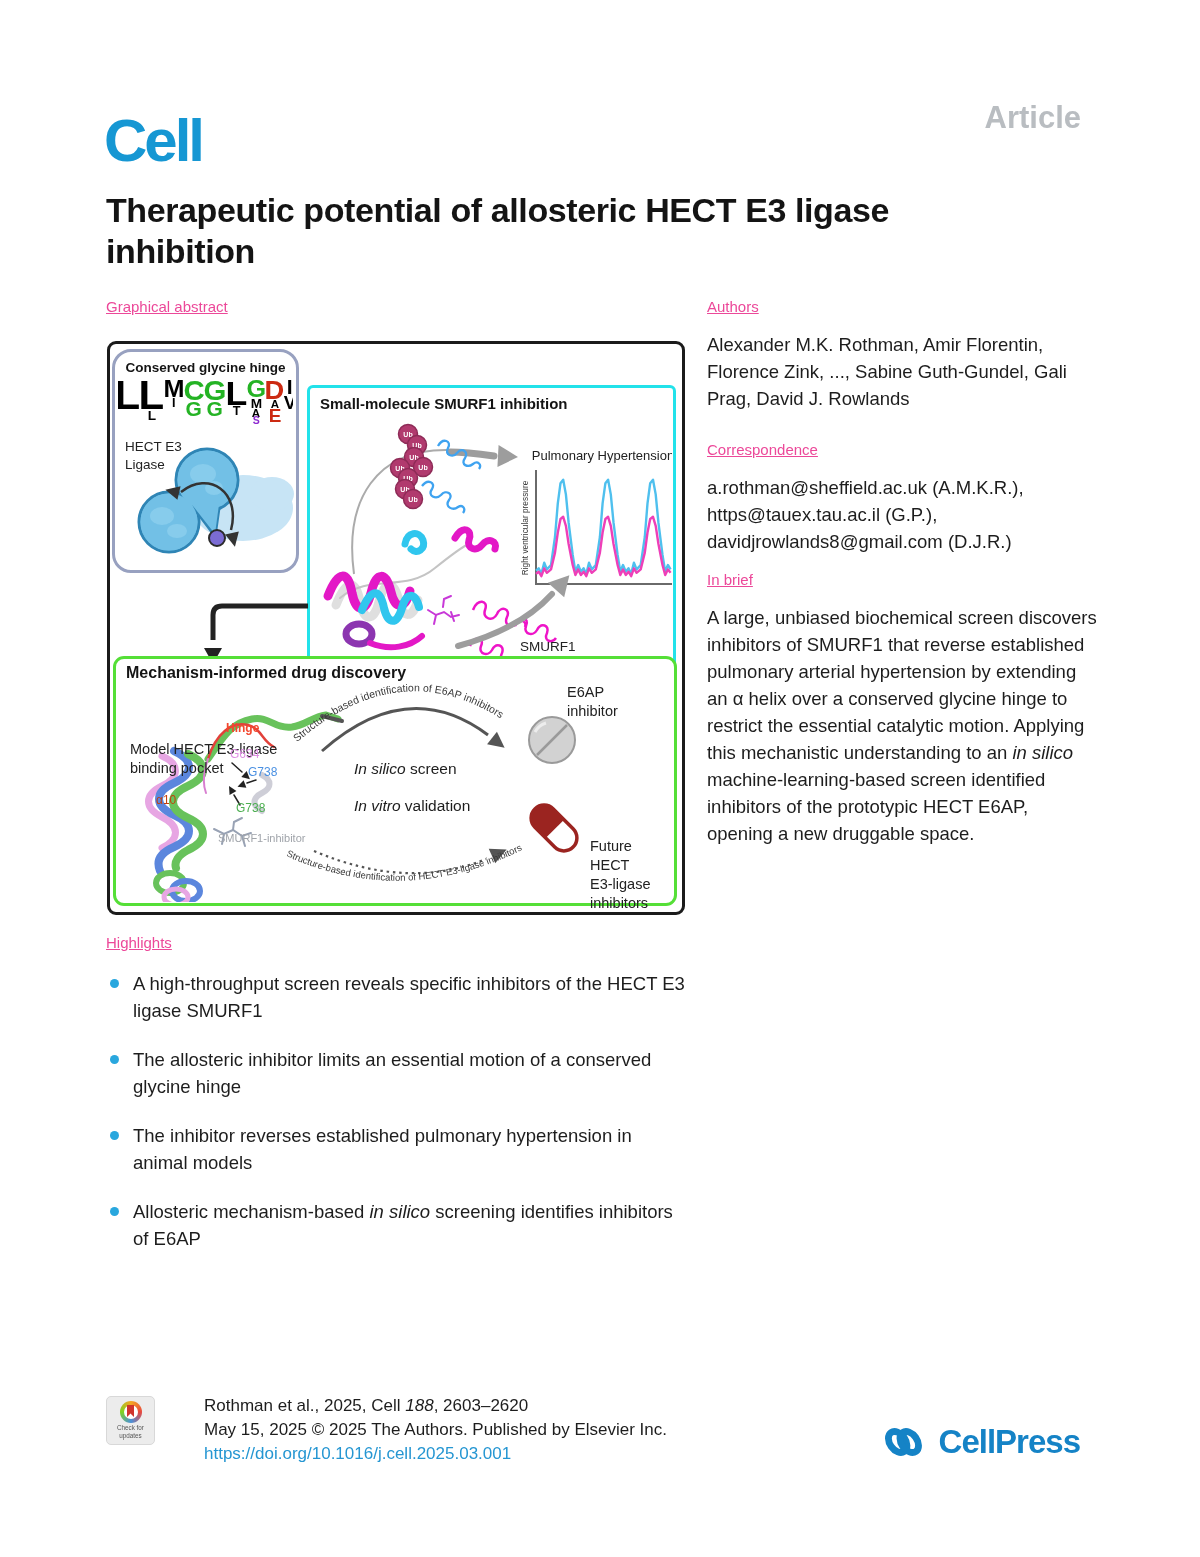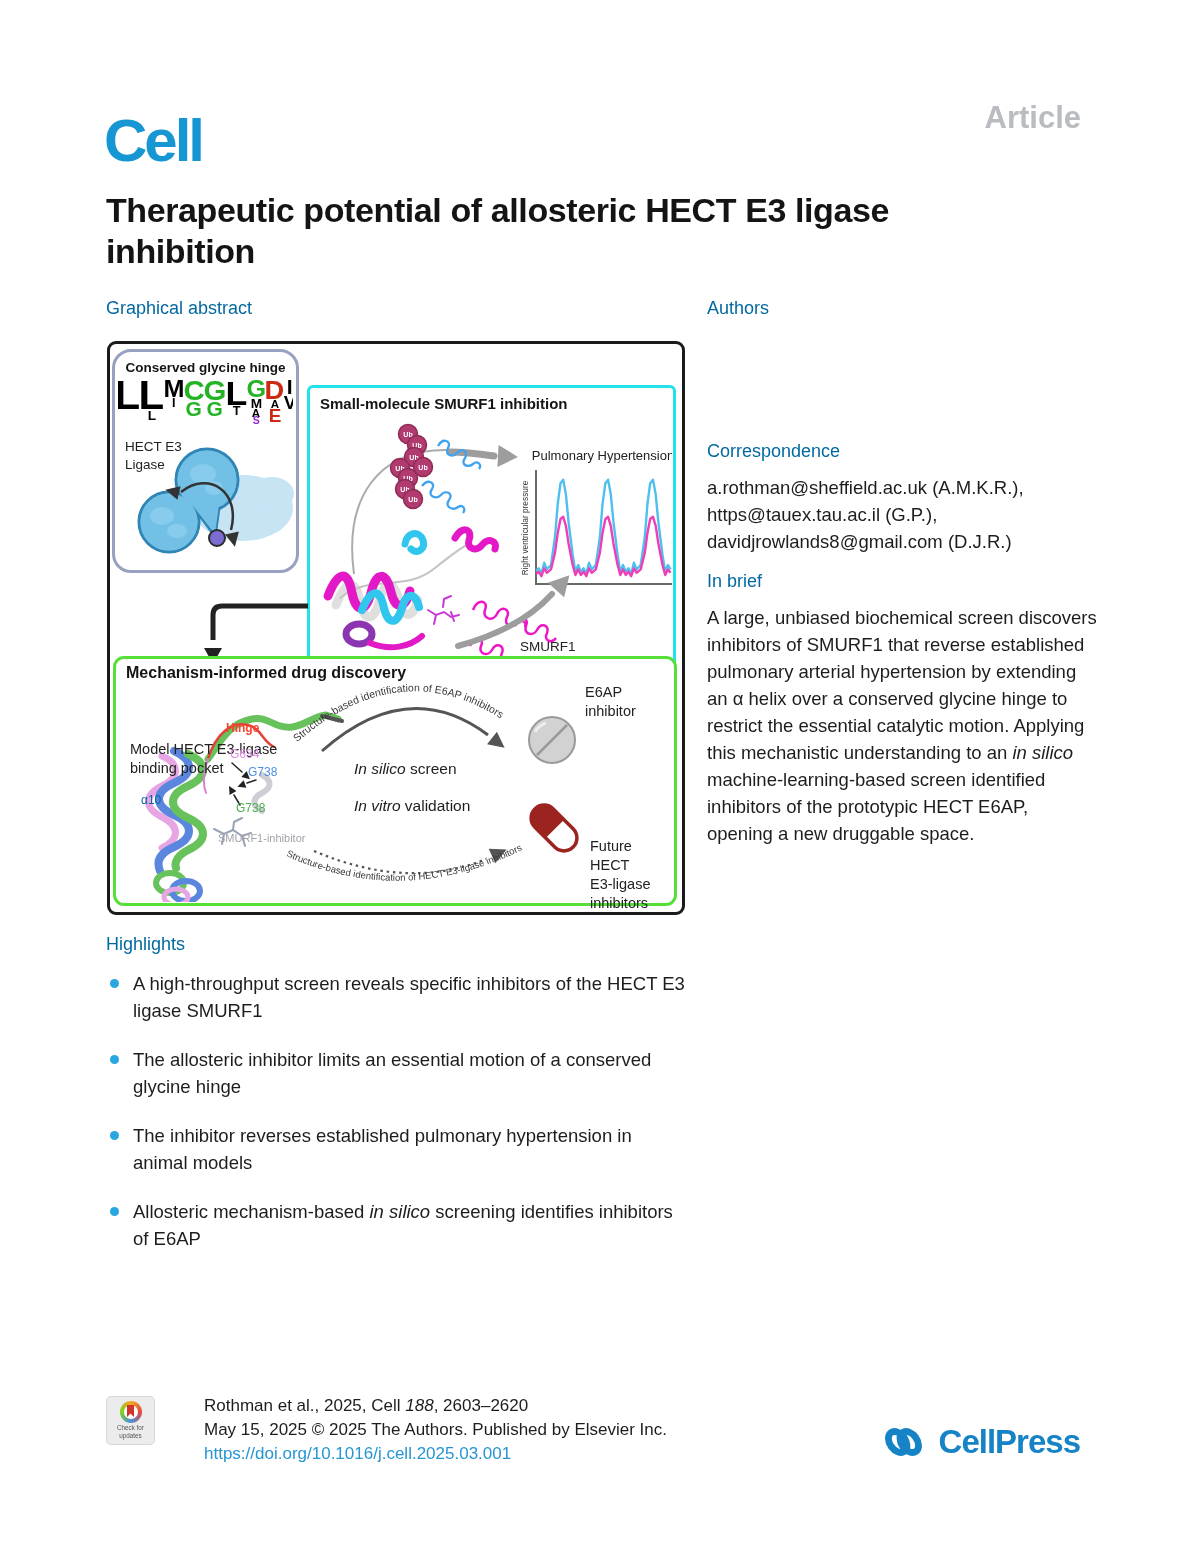--- a/index.html
+++ b/index.html
@@ -7,21 +7,21 @@
         font-family:"Liberation Sans",sans-serif;color:#1f1f1f;overflow:hidden;}
   .abs{position:absolute;}
   .it{font-style:italic;}
   .ln{display:block;}
 
   
   .cell-logo{left:104px;top:106px;font-size:60px;font-weight:700;color:#1697D3;letter-spacing:-3px;}
   .article-type{right:119px;top:100px;font-size:31px;font-weight:700;color:#B9BDC1;}
   .paper-title{left:106px;top:190px;font-size:34px;font-weight:700;color:#141414;line-height:41px;letter-spacing:-0.4px;}
 
-  .sec-heading{font-size:18px;color:#0369a1;font-weight:400;}
+  .sec-heading{font-size:15px;color:#ec4899;font-weight:400;text-decoration:underline;}
 
   
   .ga-box{left:107px;top:341px;width:578px;height:574px;border:3px solid #1b1b1b;border-radius:9px;background:#fff;box-sizing:border-box;}
   .panel{position:absolute;box-sizing:border-box;background:#fff;}
   .panel1{left:2px;top:5px;width:187px;height:224px;border:3.5px solid #98A1C0;border-radius:19px;}
   .panel2{left:197px;top:5px;width:369px;height:294px;border:3.5px solid #22E2EA;border-radius:6px;margin-top:36px;}
   .panel3{left:3px;top:312px;width:564px;height:250px;border:3.5px solid #55DF37;border-radius:11px;}
   .panel-title{position:absolute;font-weight:700;color:#141414;}
   .p1-title{left:0;right:0;top:8px;text-align:center;font-size:13.5px;}
   .p2-title{left:10px;top:7px;font-size:15px;}
@@ -281,37 +281,38 @@
         </g>
       </svg>
       <div class="small-label" style="left:14px;top:34px;font-size:14.5px;line-height:19px;margin-top:47px;">
           <span class="ln">Model HECT E3-ligase</span>
           <span class="ln">binding pocket</span>
         </div>
       <div class="tiny-label" style="left:110px;top:62px;color:#F3472E;font-weight:700;">Hinge</div>
       <div class="tiny-label" style="left:114px;top:88px;color:#DE8FE3;">G634</div>
       <div class="tiny-label" style="left:132px;top:106px;color:#4A90E2;">G738</div>
       <div class="tiny-label" style="left:120px;top:142px;color:#4CAF50;">G738</div>
-      <div class="tiny-label" style="left:25px;top:134px;color:#0369a1;">α10</div>
+      <div class="tiny-label" style="left:40px;top:134px;color:#c2410c;">α10</div>
       <div class="tiny-label" style="left:102px;top:172px;color:#A0A4AA;font-size:11px;">SMURF1-inhibitor</div>
       <div class="abs" style="left:238px;top:101px;font-size:15.5px;color:#1d1d1d;"><span class="it">In silico</span><span> screen</span></div>
       <div class="abs" style="left:238px;top:138px;font-size:15.5px;color:#1d1d1d;"><span class="it">In vitro</span><span> validation</span></div>
-      <div class="small-label" style="left:469px;top:24px;font-size:14.5px;line-height:19px;">
+      <div class="small-label" style="left:451px;top:24px;font-size:14.5px;line-height:19px;">
           <span class="ln">E6AP</span>
           <span class="ln">inhibitor</span>
         </div>
       <div class="small-label" style="left:474px;top:178px;font-size:14.5px;line-height:19px;">
           <span class="ln">Future HECT</span>
           <span class="ln">E3-ligase</span>
           <span class="ln">inhibitors</span>
         </div>
     </div>
   </div>
 
   <div class="abs right-col sec-heading" style="top:298px;">Authors</div>
+  <div class="abs right-col body-text" style="top:331px;">Alexander M.K. Rothman, Amir Florentin, Florence Zink, ..., Sabine Guth-Gundel, Gali Prag, David J. Rowlands</div>
 
   <div class="abs right-col sec-heading" style="top:441px;">Correspondence</div>
   <div class="abs right-col body-text" style="top:474px;">
       <span class="ln">a.rothman@sheffield.ac.uk (A.M.K.R.),</span>
       <span class="ln">https@tauex.tau.ac.il (G.P.),</span>
       <span class="ln">davidjrowlands8@gmail.com (D.J.R.)</span>
     </div>
 
   <div class="abs right-col sec-heading" style="top:571px;">In brief</div>
   <div class="abs right-col body-text" style="top:604px;"><span>A large, unbiased biochemical screen discovers inhibitors of SMURF1 that reverse established pulmonary arterial hypertension by extending an α helix over a conserved glycine hinge to restrict the essential catalytic motion. Applying this mechanistic understanding to an </span><span class="it">in silico</span><span> machine-learning-based screen identified inhibitors of the prototypic HECT E6AP, opening a new druggable space.</span></div>

